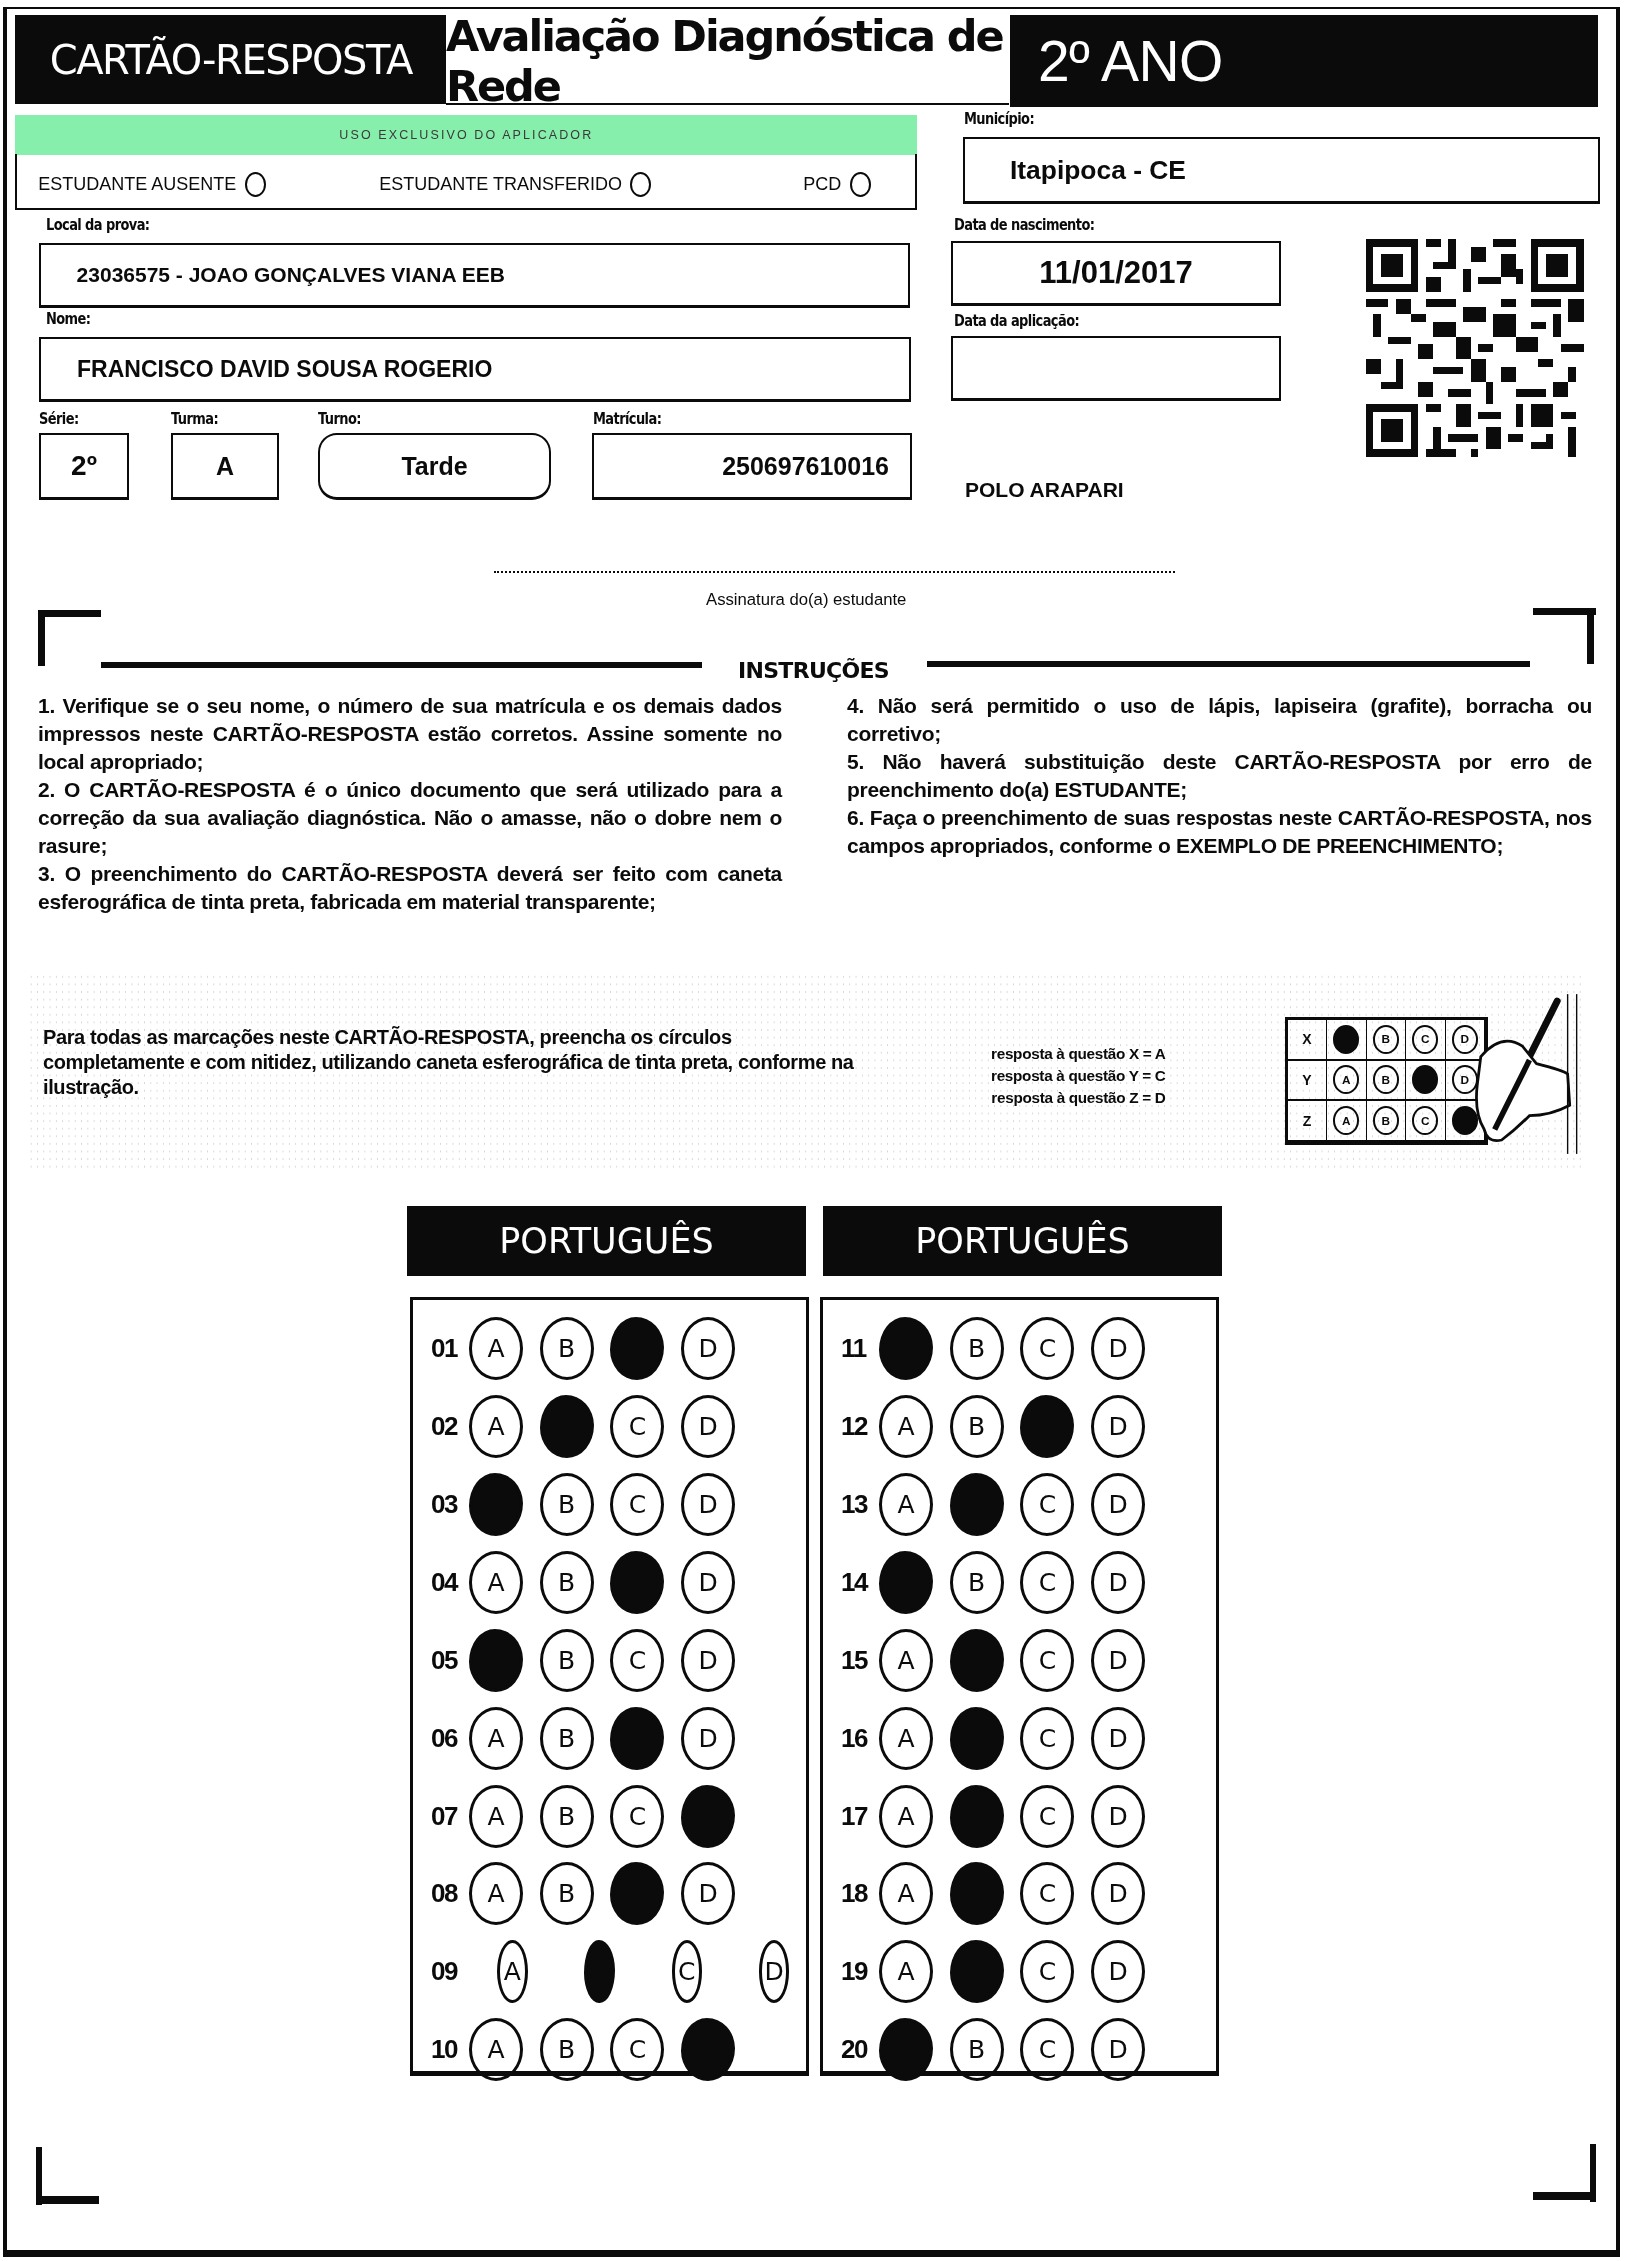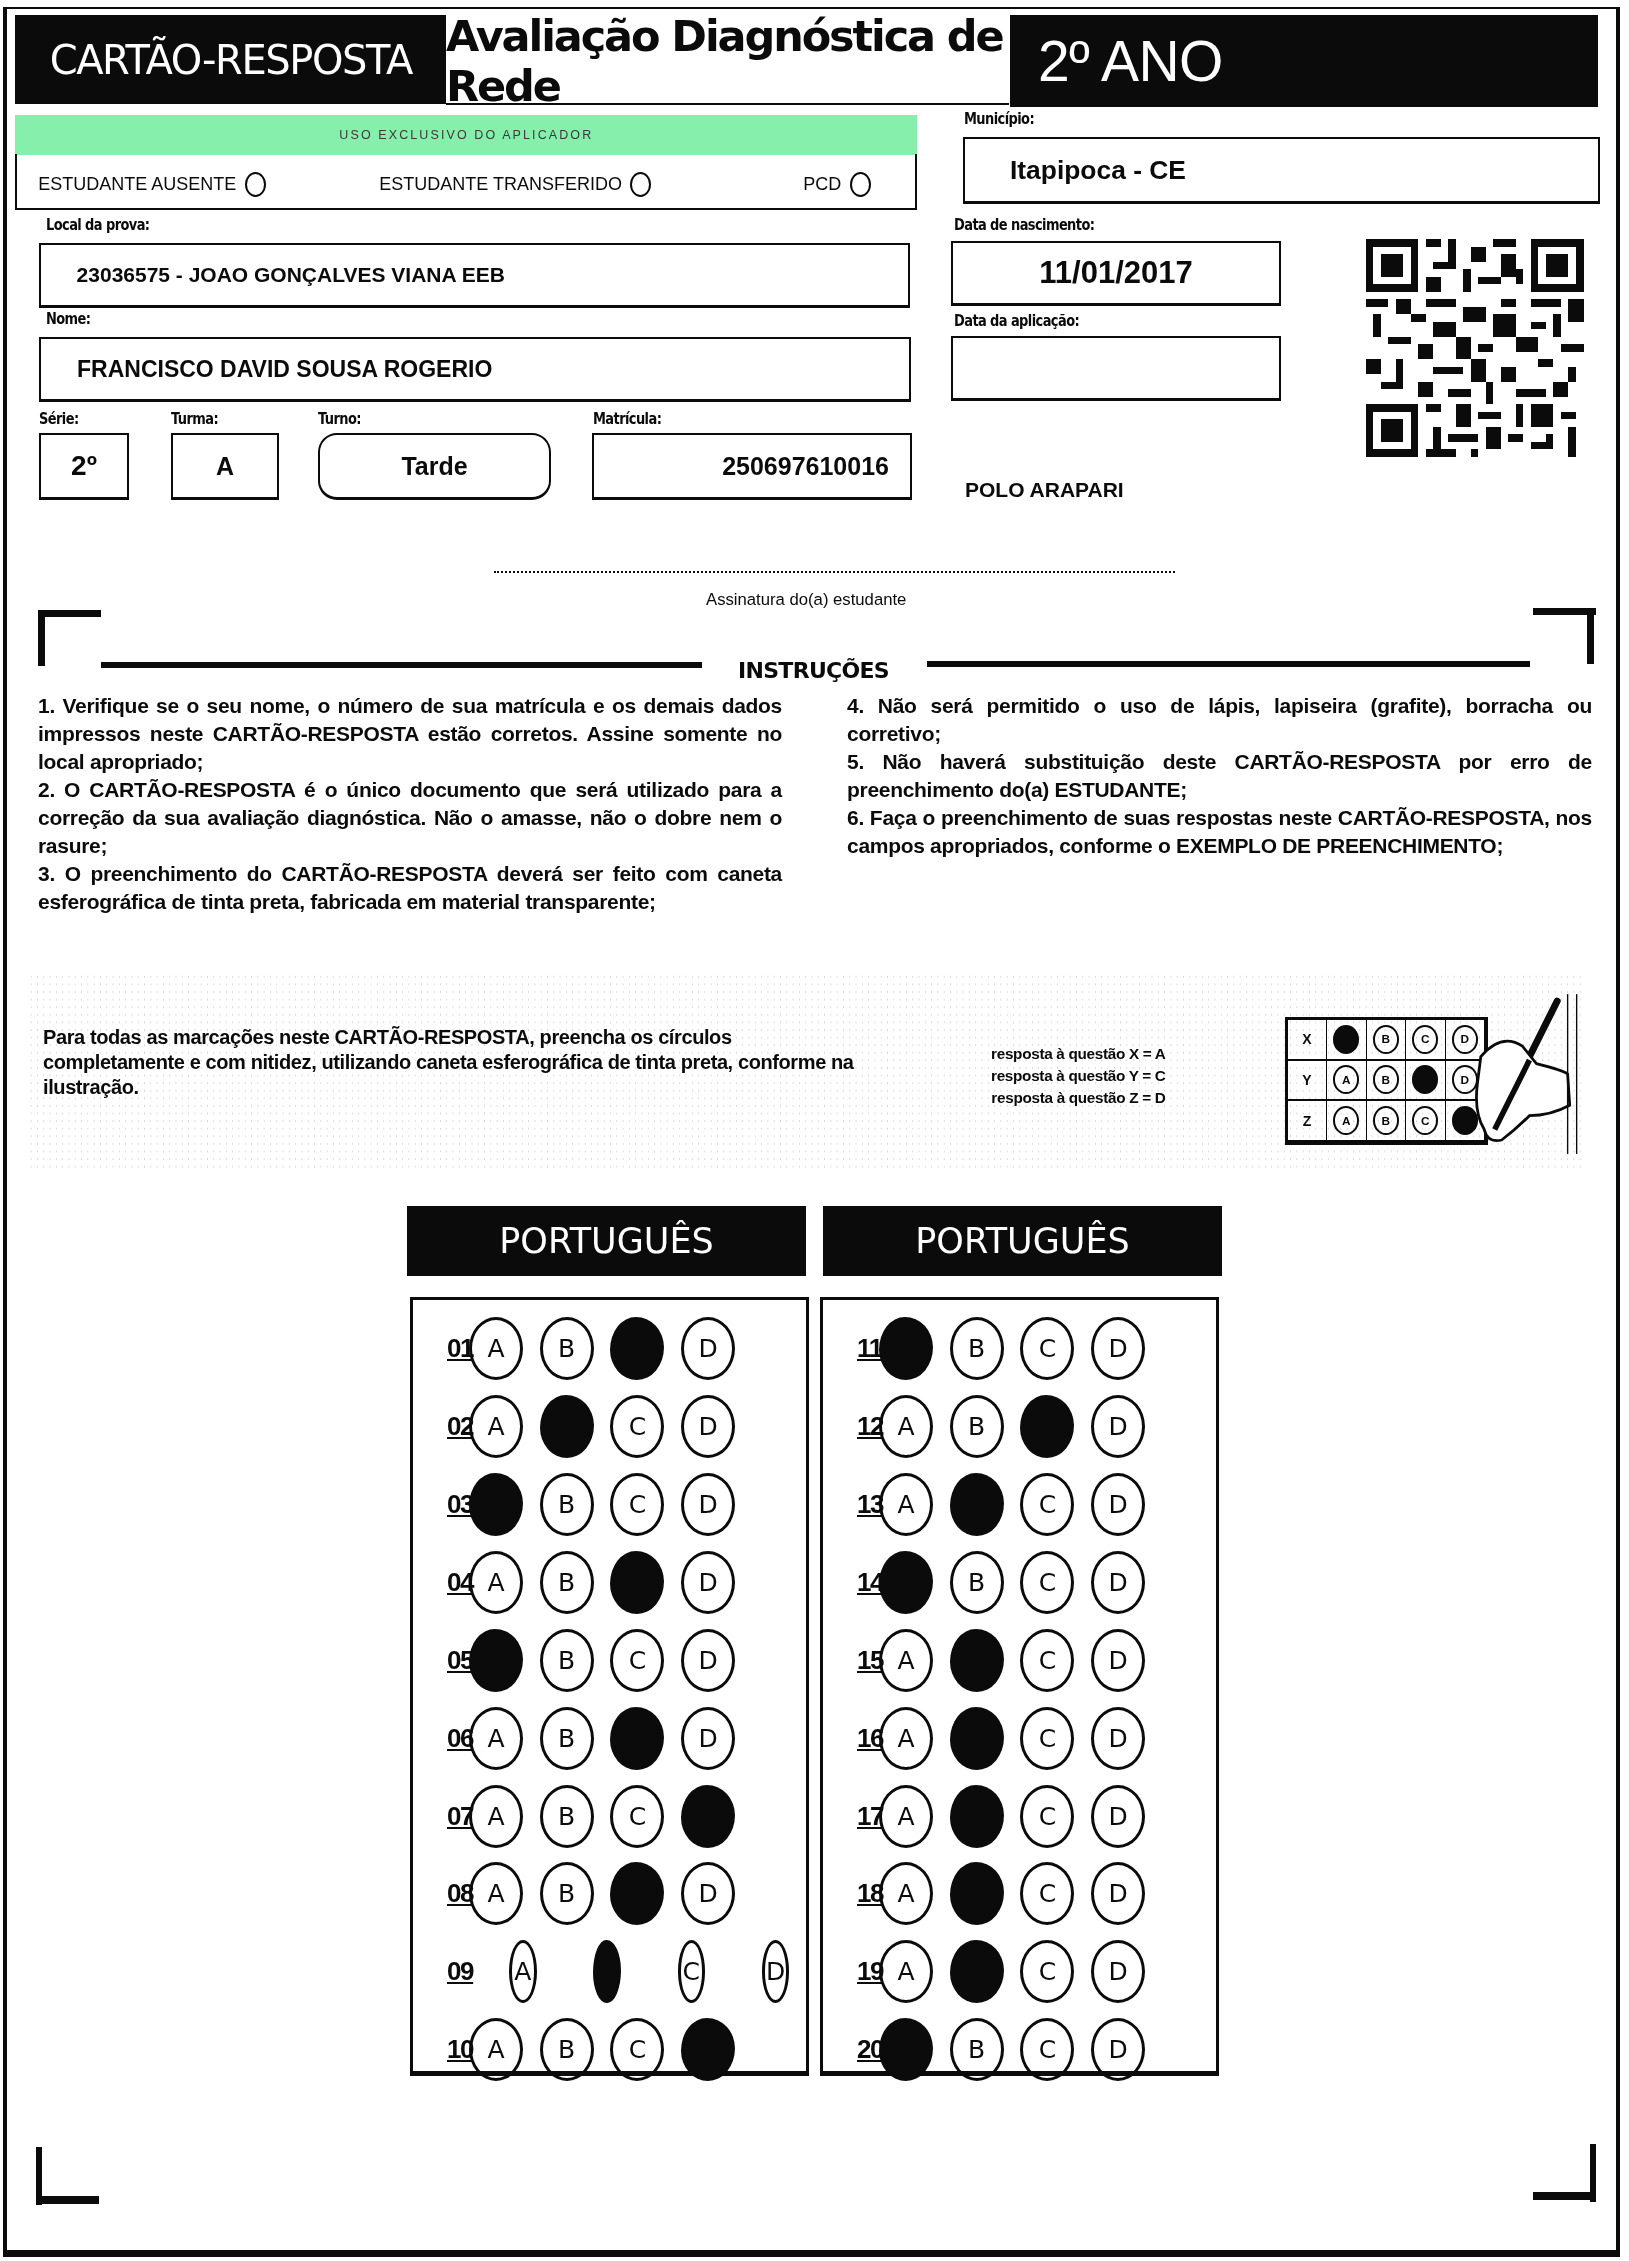--- a/index.html
+++ b/index.html
@@ -39,21 +39,21 @@
   .legend-ex { left: 991px; top: 1043px; font-size: 15.3px; font-weight: bold; line-height: 22px; text-align: right; letter-spacing: -0.3px; }
   .ex-grid { left: 1285px; top: 1017px; width: 203px; height: 128px; border: 3.5px solid #0b0b0b; display: grid; grid-template-columns: 39px repeat(4, 1fr); grid-template-rows: repeat(3, 1fr); }
   .ex-cell { border-right: 1.4px solid #0b0b0b; border-bottom: 2.1px solid #0b0b0b; display: flex; align-items: center; justify-content: center; font-size: 14px; font-weight: bold; }
   .ex-bub { width: 26.4px; height: 29px; border: 2.1px solid #0b0b0b; border-radius: 50%; display: flex; align-items: center; justify-content: center; font-size: 11.8px; }
   .ex-bub.on { background: #0b0b0b; }
 
   
   .subj { top: 1206px; width: 399px; height: 70px; background: #0b0b0b; color: #fff; font-family: "DejaVu Sans", sans-serif; font-size: 35px; display: flex; align-items: center; justify-content: center; }
   .sheet { top: 1297px; width: 399px; height: 779px; border: 3.5px solid #0b0b0b; border-bottom-width: 5.6px; }
   .row { position: absolute; left: 0; width: 100%; height: 67px; display: flex; align-items: center; }
-  .qnum { width: 56px; padding-left: 34px; font-size: 26px; font-weight: bold; letter-spacing: -1.4px; text-decoration: underline; }
+  .qnum { width: 56px; padding-left: 18px; font-size: 26px; font-weight: bold; letter-spacing: -1.4px; }
   .bub { width: 54px; height: 63px; margin-right: 16.7px; border: 3.5px solid #0b0b0b; border-radius: 50%; display: flex; align-items: center; justify-content: center; font-size: 25px; font-family: "DejaVu Sans", sans-serif; }
   .bub.on { background: #0b0b0b; border-color: #0b0b0b; color: transparent; border-radius: 48% 52% 50% 50% / 52% 48% 52% 48%; }
 </style>
 </head>
 <body>
 
 <div class="frame"></div>
 
 <div class="abs hdr-left">CARTÃO-RESPOSTA</div>
 <div class="abs hdr-mid">Avaliação Diagnóstica de Rede</div>
@@ -364,21 +364,21 @@
       <div class="bub on">C</div>
       <div class="bub">D</div>
     </div>
     <div class="row" style="top: 171px;">
       <div class="qnum">13</div>
       <div class="bub">A</div>
       <div class="bub on">B</div>
       <div class="bub">C</div>
       <div class="bub">D</div>
     </div>
-    <div class="row" style="top: 249px; text-align: right;">
+    <div class="row" style="top: 249px;">
       <div class="qnum">14</div>
       <div class="bub on">A</div>
       <div class="bub">B</div>
       <div class="bub">C</div>
       <div class="bub">D</div>
     </div>
     <div class="row" style="top: 327px;">
       <div class="qnum">15</div>
       <div class="bub">A</div>
       <div class="bub on">B</div>

